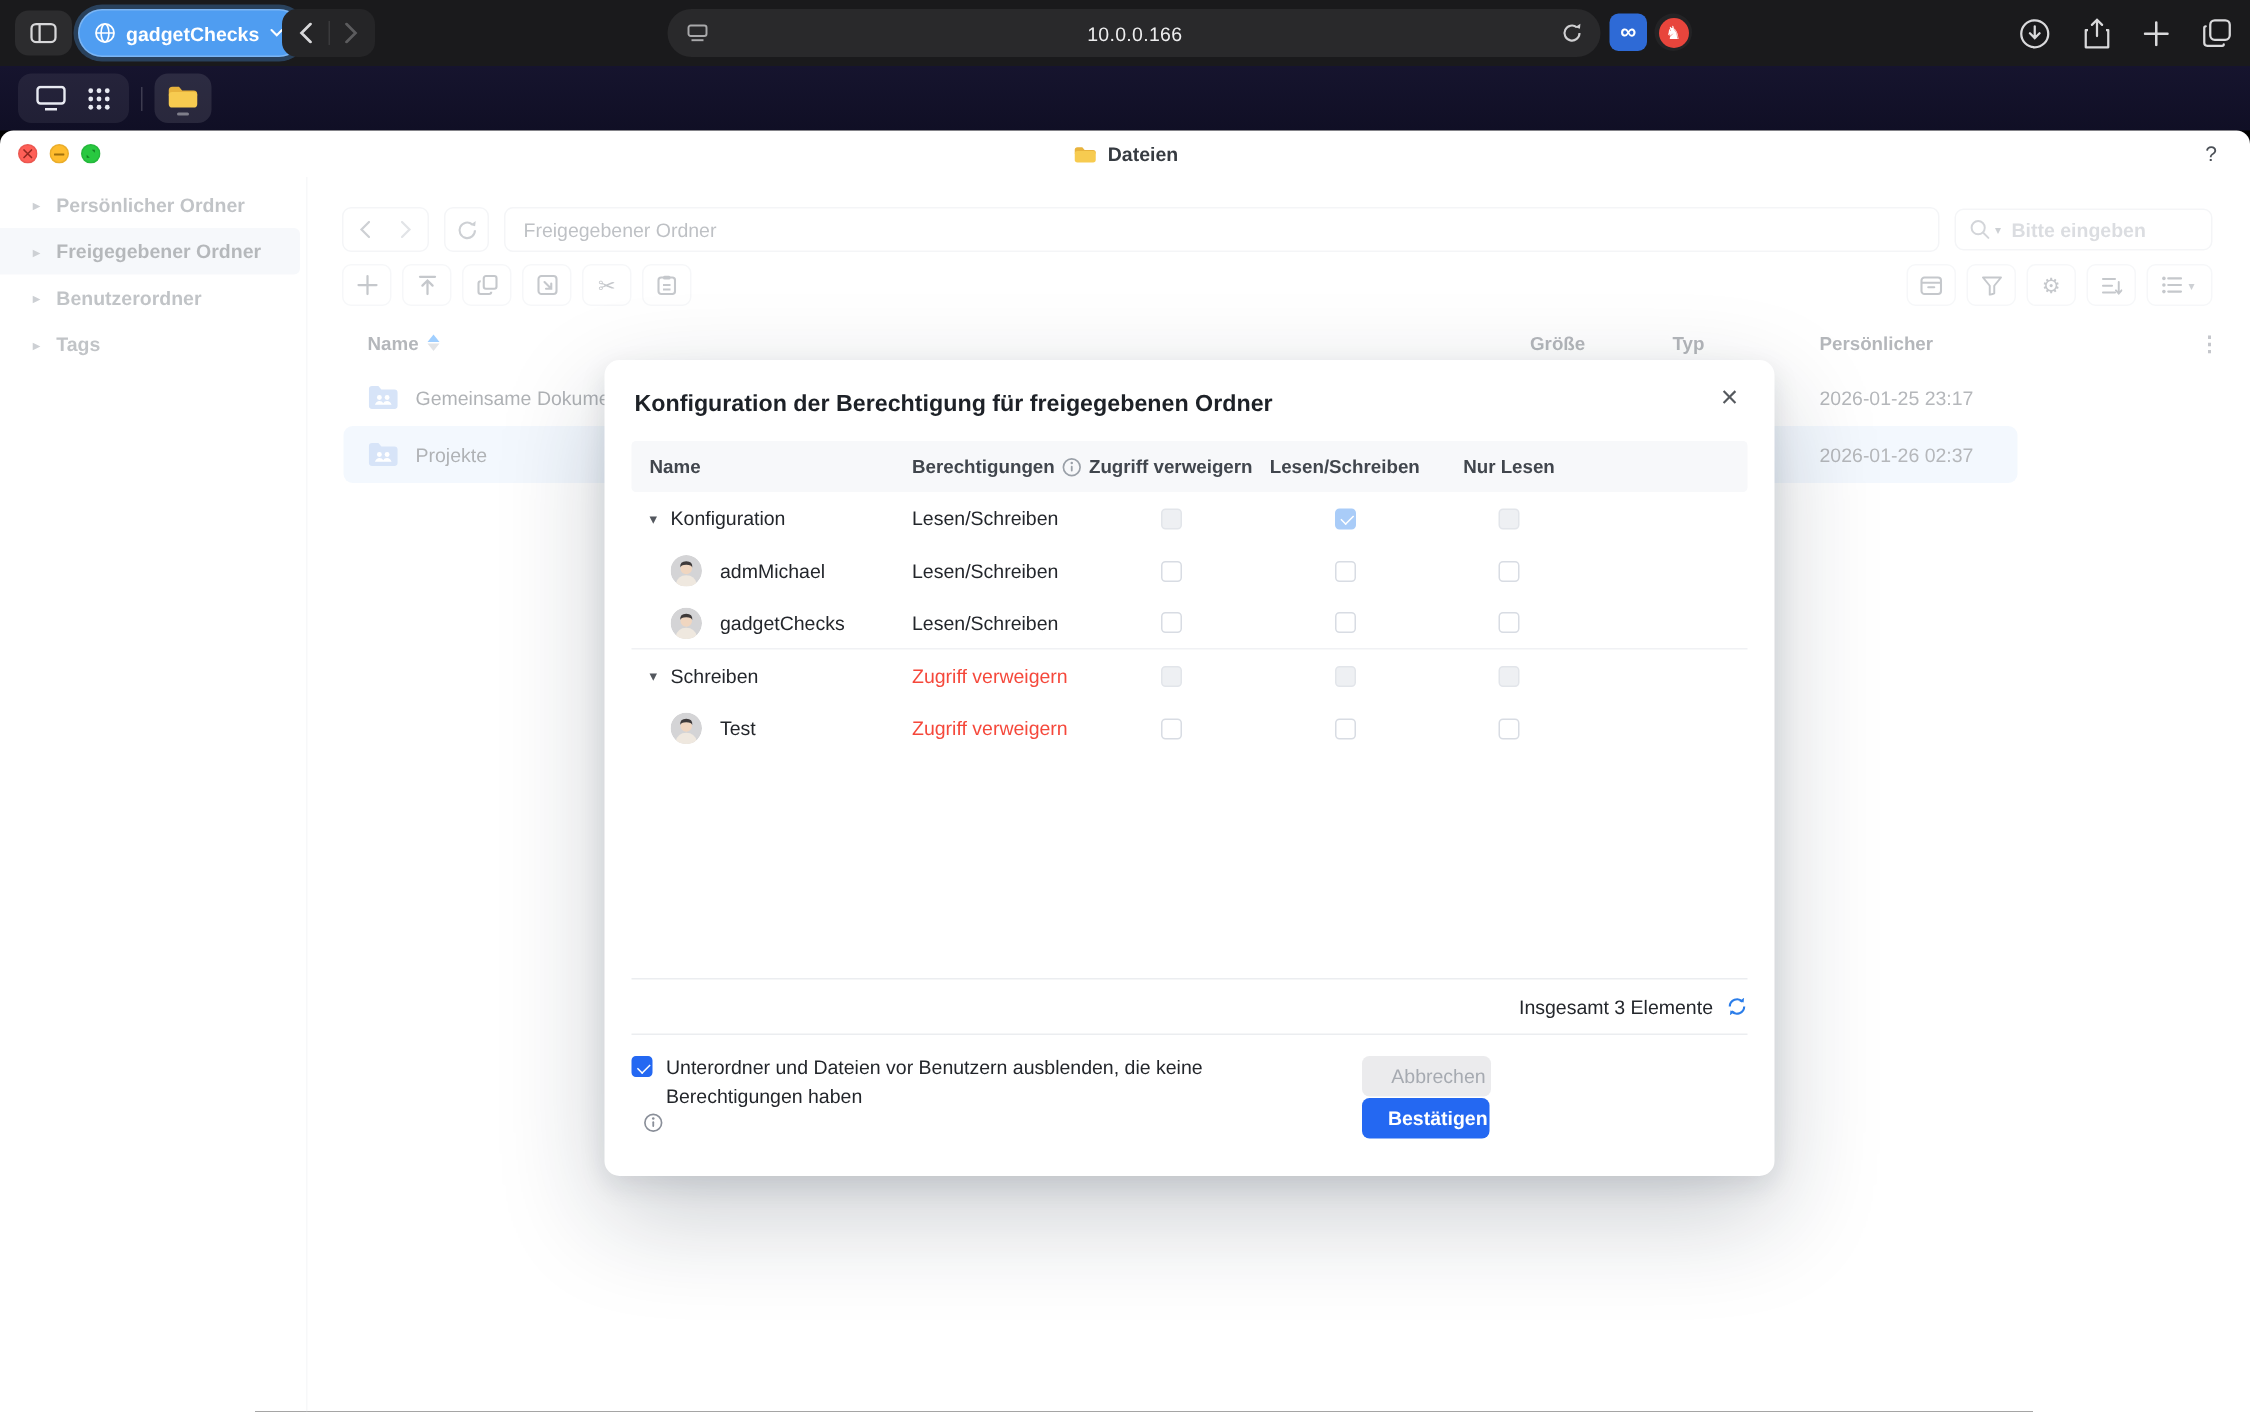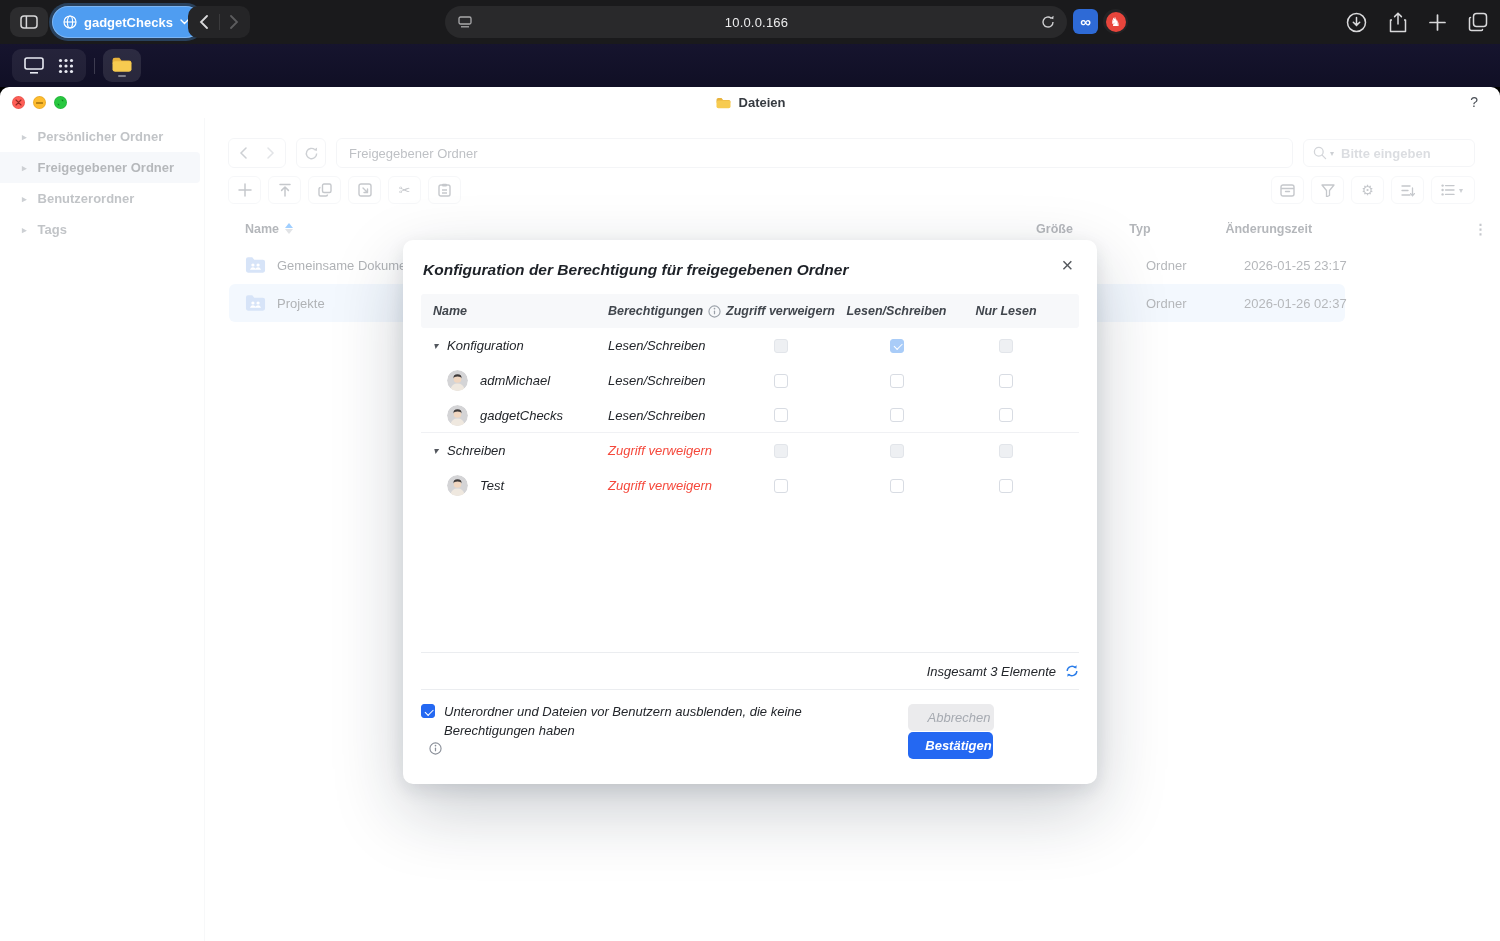--- a/index.html
+++ b/index.html
@@ -86,40 +86,40 @@
   .scaret{font-size:8px;color:#9aa0a8;margin-right:2px;}
   .tb2{position:absolute;left:23px;right:25px;top:58px;height:28px;display:flex;gap:7px;align-items:center;}
   .tbtn{width:33px;height:28px;border:1px solid #edeff2;border-radius:6px;display:flex;align-items:center;
         justify-content:center;box-sizing:border-box;color:#8b9098;cursor:pointer;}
   .tb2 .spacer{flex:1;}
   .tbtn .uni{font-size:14px;line-height:1;}
   
   .ftable-head{position:absolute;left:0;right:0;top:97px;height:27px;display:flex;align-items:center;
                padding-left:40px;font-size:12.5px;color:#696e76;font-weight:600;}
   .col-name{width:775px;display:flex;align-items:center;gap:6px;}
-  .col-size{width:95px;margin-left:31px;}
+  .col-size{width:95px;}
   .col-type{width:98px;}
   .col-time{width:240px;}
   .col-menu{width:40px;text-align:center;color:#8a8f99;font-size:14px;cursor:pointer;}
   .sorticon{display:inline-flex;flex-direction:column;gap:1px;cursor:pointer;}
   .sorticon .up{width:0;height:0;border-left:4px solid transparent;border-right:4px solid transparent;border-bottom:5px solid #409eff;}
   .sorticon .dn{width:0;height:0;border-left:4px solid transparent;border-right:4px solid transparent;border-top:5px solid #c3c7cd;}
   .frows{position:absolute;left:0;right:0;top:128px;}
   .frow{height:38px;display:flex;align-items:center;padding-left:40px;font-size:13px;color:#6a6f76;position:relative;cursor:pointer;}
   .frow .fname{display:flex;align-items:center;gap:11px;color:#5f646b;position:relative;z-index:1;}
   .frow>div{position:relative;z-index:1;}
   .frow.selected::before{content:'';position:absolute;left:24px;right:155px;top:0;bottom:0;background:#e7f1fc;border-radius:6px;z-index:0;}
   .statusbar{position:absolute;left:0;right:0;bottom:0;height:41px;border-top:1px solid #edeff2;display:flex;
              align-items:center;padding-left:24px;font-size:12.5px;color:#90959d;}
 
   .dim-overlay{position:absolute;left:0;top:31px;right:0;bottom:0;background:rgba(255,255,255,.5);z-index:5;}
 
   
-  .modal{position:absolute;left:403px;top:153px;width:694px;height:544px;background:#fff;border-radius:10px;z-index:10;
-         box-shadow:0 26px 70px rgba(20,30,50,.22), 0 6px 18px rgba(20,30,50,.10);font-style:italic;}
+  .modal{position:absolute;left:403px;top:153px;width:780px;height:544px;background:#fff;border-radius:10px;z-index:10;
+         box-shadow:0 26px 70px rgba(20,30,50,.22), 0 6px 18px rgba(20,30,50,.10);}
   .m-title{position:absolute;left:20px;top:21px;font-size:15.5px;font-weight:700;color:#1d2127;}
   .m-close{position:absolute;right:18px;top:13px;font-size:20px;color:#55595e;cursor:pointer;width:24px;height:24px;
            display:flex;align-items:center;justify-content:center;}
   .ptable{position:absolute;left:18px;right:18px;top:54px;}
   .pgrid{display:grid;grid-template-columns:187px 115px 115px 117px 102px;align-items:center;}
   .phead{height:34px;background:#f7f8fa;border-radius:3px;font-size:12.5px;color:#41464d;font-weight:700;}
   .phead .hname{padding-left:12px;}
   .phead .hperm{display:flex;align-items:center;gap:5px;}
   .phead .hcenter{text-align:center;}
   .prow{height:35px;font-size:13px;color:#23262b;box-sizing:border-box;}
@@ -507,21 +507,21 @@
       <div class="ftable-head">
         <div class="col-name">
           <span>Name</span>
           <span class="sorticon">
               <span class="up"></span>
               <span class="dn"></span>
             </span>
         </div>
         <div class="col-size">Größe</div>
         <div class="col-type">Typ</div>
-        <div class="col-time">Änderungszeit</div>
+        <div class="col-time">Persönlicher</div>
         <div class="col-menu">⋮</div>
       </div>
       <div class="frows">
           <div class="frow">
             <div class="col-name fname">
               <span>
                 <svg width="21" height="18" viewBox="0 0 22 18">
                   <path d="M1 3.2 Q1 1 3.2 1 L7.6 1 L9.7 3.4 L18.8 3.4 Q21 3.4 21 5.6 L21 14.8 Q21 17 18.8 17 L3.2 17 Q1 17 1 14.8 Z" fill="#aec8f0"></path>
                   <circle cx="8.3" cy="9" r="1.7" fill="#fff"></circle>
                   <circle cx="13.7" cy="9" r="1.7" fill="#fff"></circle>

